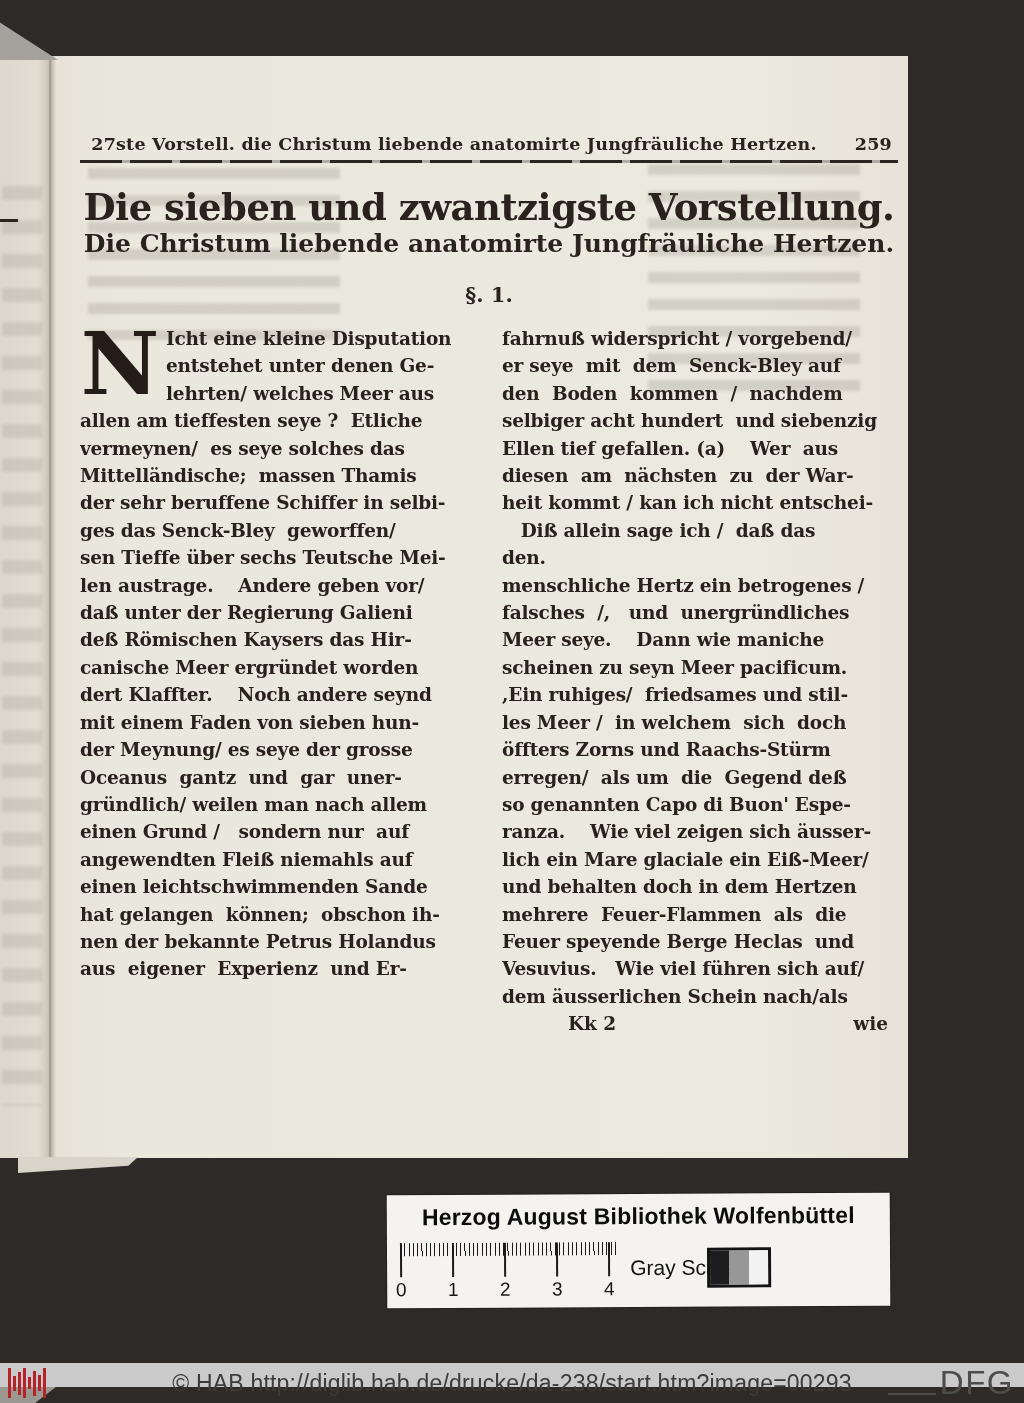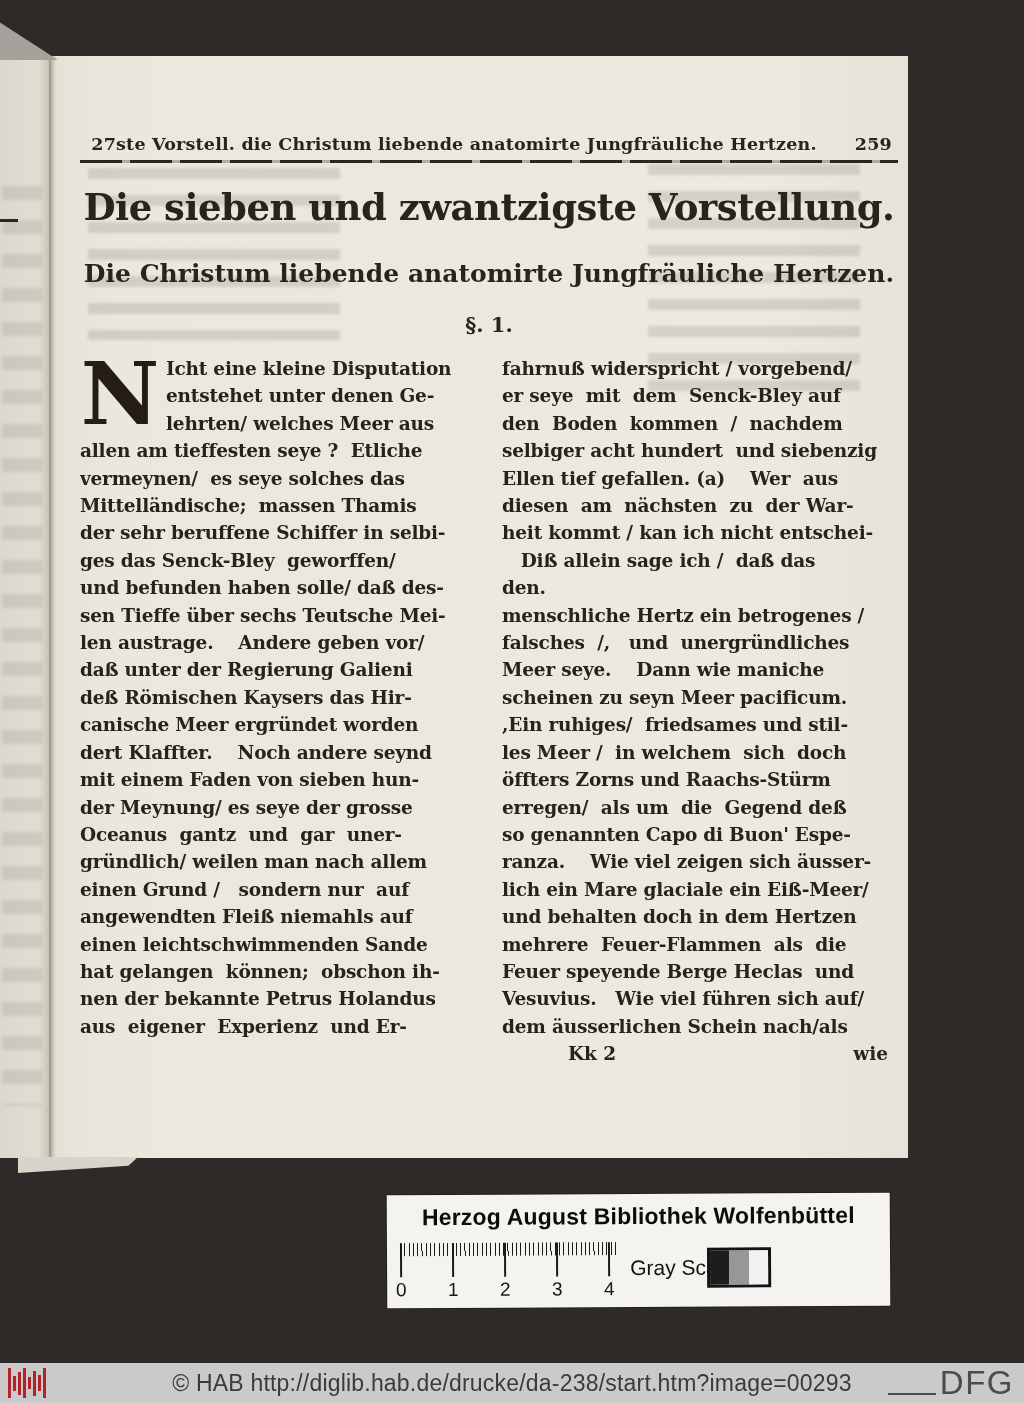--- a/index.html
+++ b/index.html
@@ -38,21 +38,21 @@
   .textarea { position:absolute; left:80px; top:78px; width:818px; color:#2a231d; }
   .header-row { position:relative; font-size:17.5px; font-weight:bold; text-align:center; padding-right:70px; letter-spacing:.2px; }
   .page-num { position:absolute; right:6px; top:0; }
   .head-rule {
     margin-top:6px; height:3px;
     background:repeating-linear-gradient(to right,#2a2520 0 42px, rgba(42,37,32,.3) 42px 50px);
   }
   .rule-bleed { position:absolute; left:0; top:163px; width:18px; height:3px; background:#2a2520; }
 
   .main-title { margin-top:22px; text-align:center; font-size:37px; font-weight:bold; letter-spacing:-0.5px; }
-  .sub-title  { margin-top:30px; text-align:center; font-size:25px; font-weight:bold; }
+  .sub-title  { text-align:center; font-size:25px; font-weight:bold; }
   .section-mark { margin-top:24px; text-align:center; font-size:21px; font-weight:bold; }
 
   .columns { margin-top:18px; display:flex; gap:26px; }
   .col { width:400px; position:relative; }
   .tline {
     font-size:18.5px; line-height:27.4px; font-weight:bold;
     letter-spacing:-0.2px; white-space:pre-wrap; overflow:hidden;
     color:#29211b;
   }
   .col-left .tline:nth-child(1),
@@ -81,21 +81,21 @@
   .cmtick { position:absolute; top:0; width:2px; height:34px; background:#1b1b1b; }
   .ruler-nums { position:absolute; left:13px; top:36px; width:216px; }
   .ruler-nums span { position:absolute; transform:translateX(-50%); font-size:19px; color:#161616; }
   .grayscale-label { position:absolute; left:243px; top:14px; font-size:21px; color:#121212; }
   .patch { position:absolute; left:320px; top:6px; width:64px; height:40px; border:3px solid #131313; display:flex; }
   .patch div { flex:1; }
   .p-black{ background:#1d1d1d; } .p-gray{ background:#979797; } .p-white{ background:#f2f2f2; }
 
   
   .footer {
-    position:absolute; left:0; top:1363px; width:1024px; height:40px;
+    position:absolute; left:0; top:1363px; width:1024px; height:24px;
     background:#cacaca; font-family:"Liberation Sans", sans-serif;
   }
   .barcode { position:absolute; left:8px; top:3px; height:34px; width:44px; display:flex; align-items:center; gap:2px; }
   .barcode i { display:block; width:3px; background:#b5232a; }
   .copyright { position:absolute; left:0; width:100%; top:7px; text-align:center; font-size:23px; color:#3b3b3b; letter-spacing:.2px; }
   .dfg { position:absolute; right:10px; top:1px; font-size:33px; font-weight:normal; color:#4c4c4a; letter-spacing:1.5px; }
   .dfg-line { position:absolute; right:88px; top:30px; width:48px; height:2px; background:#4c4c4a; }
 </style>
 </head>
 <body>
@@ -127,21 +127,20 @@
           <div class="dropcap">N</div>
           <div>
               <div class="tline">Icht eine kleine Disputation</div>
               <div class="tline">entstehet unter denen Ge-</div>
               <div class="tline">lehrten/ welches Meer aus</div>
               <div class="tline">allen am tieffesten seye ?  Etliche</div>
               <div class="tline">vermeynen/  es seye solches das</div>
               <div class="tline">Mittelländische;  massen Thamis</div>
               <div class="tline">der sehr beruffene Schiffer in selbi-</div>
               <div class="tline">ges das Senck-Bley  geworffen/</div>
-              <div class="tline">und befunden haben solle/ daß des-</div>
               <div class="tline">sen Tieffe über sechs Teutsche Mei-</div>
               <div class="tline">len austrage.    Andere geben vor/</div>
               <div class="tline">daß unter der Regierung Galieni</div>
               <div class="tline">deß Römischen Kaysers das Hir-</div>
               <div class="tline">canische Meer ergründet worden</div>
               <div class="tline">dert Klaffter.    Noch andere seynd</div>
               <div class="tline">mit einem Faden von sieben hun-</div>
               <div class="tline">der Meynung/ es seye der grosse</div>
               <div class="tline">Oceanus  gantz  und  gar  uner-</div>
               <div class="tline">gründlich/ weilen man nach allem</div>

